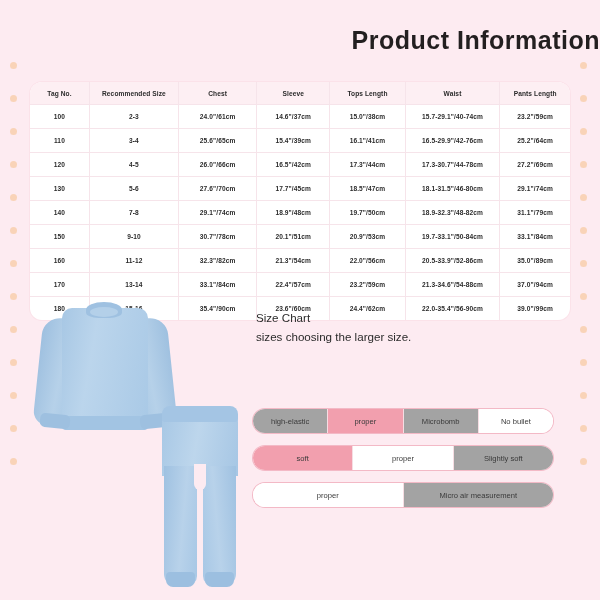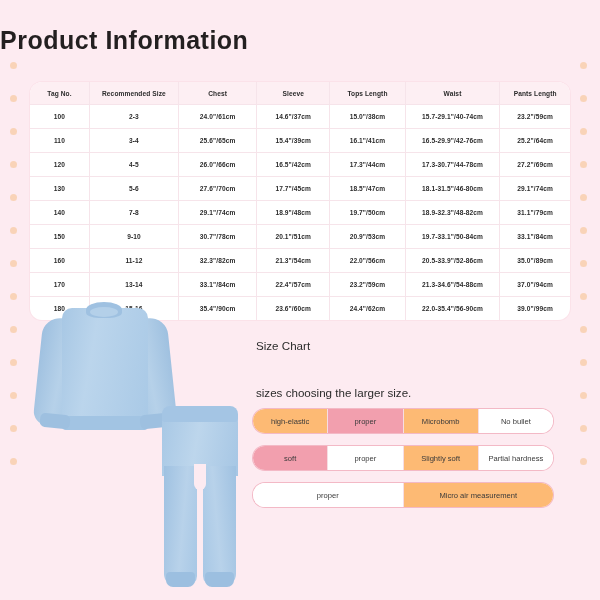--- a/index.html
+++ b/index.html
@@ -34,21 +34,21 @@
     opacity: .85;
     left: 8px;
   }
 
   
   .title {
     position: absolute;
     top: 26px;
     left: 0;
     width: 600px;
-    text-align: left;
+    text-align: right;
     font-size: 25px;
     font-weight: bold;
     letter-spacing: .5px;
     color: #231f20;
   }
 
   
   .table-wrap {
     position: absolute;
     top: 82px;
@@ -95,21 +95,21 @@
   
   .size-chart {
     position: absolute;
     top: 308px;
     left: 256px;
     width: 320px;
     color: #2b2b2b;
     font-size: 11.6px;
     line-height: 19px;
   }
-  .size-chart div { white-space: nowrap; margin-top: 28px; }
+  .size-chart div { white-space: nowrap; }
 
   
   .attrs {
     position: absolute;
     left: 253px;
     top: 409px;
     width: 300px;
   }
   .attr-bar {
     display: flex;
@@ -128,21 +128,21 @@
     text-align: center;
     font-size: 7.6px;
     color: #3a3a3a;
     line-height: 9px;
     border-right: 1px solid #f6dde3;
     background: #fff;
     padding: 0 1px;
     box-sizing: border-box;
   }
   .seg:last-child { border-right: none; }
-  .seg.tint   { background: #fdba74; }
+  .seg.tint   { background: #a3a3a3; }
   .seg.active { background: #f29fae; color: #3a3a3a; }
 
   
   .product-area {
     position: absolute;
     left: 24px;
     top: 296px;
     width: 230px;
     height: 300px;
   }
@@ -466,19 +466,18 @@
     <div class="attr-bar">
       <div class="seg tint">high-elastic</div>
       <div class="seg active">proper</div>
       <div class="seg tint">Microbomb</div>
       <div class="seg">No bullet</div>
     </div>
     <div class="attr-bar">
       <div class="seg active">soft</div>
       <div class="seg">proper</div>
       <div class="seg tint">Slightly soft</div>
-      <div class="seg">Partial hardness</div>
     </div>
     <div class="attr-bar">
       <div class="seg">proper</div>
       <div class="seg tint">Micro air measurement</div>
     </div>
   </div>
 
 </body></html>

